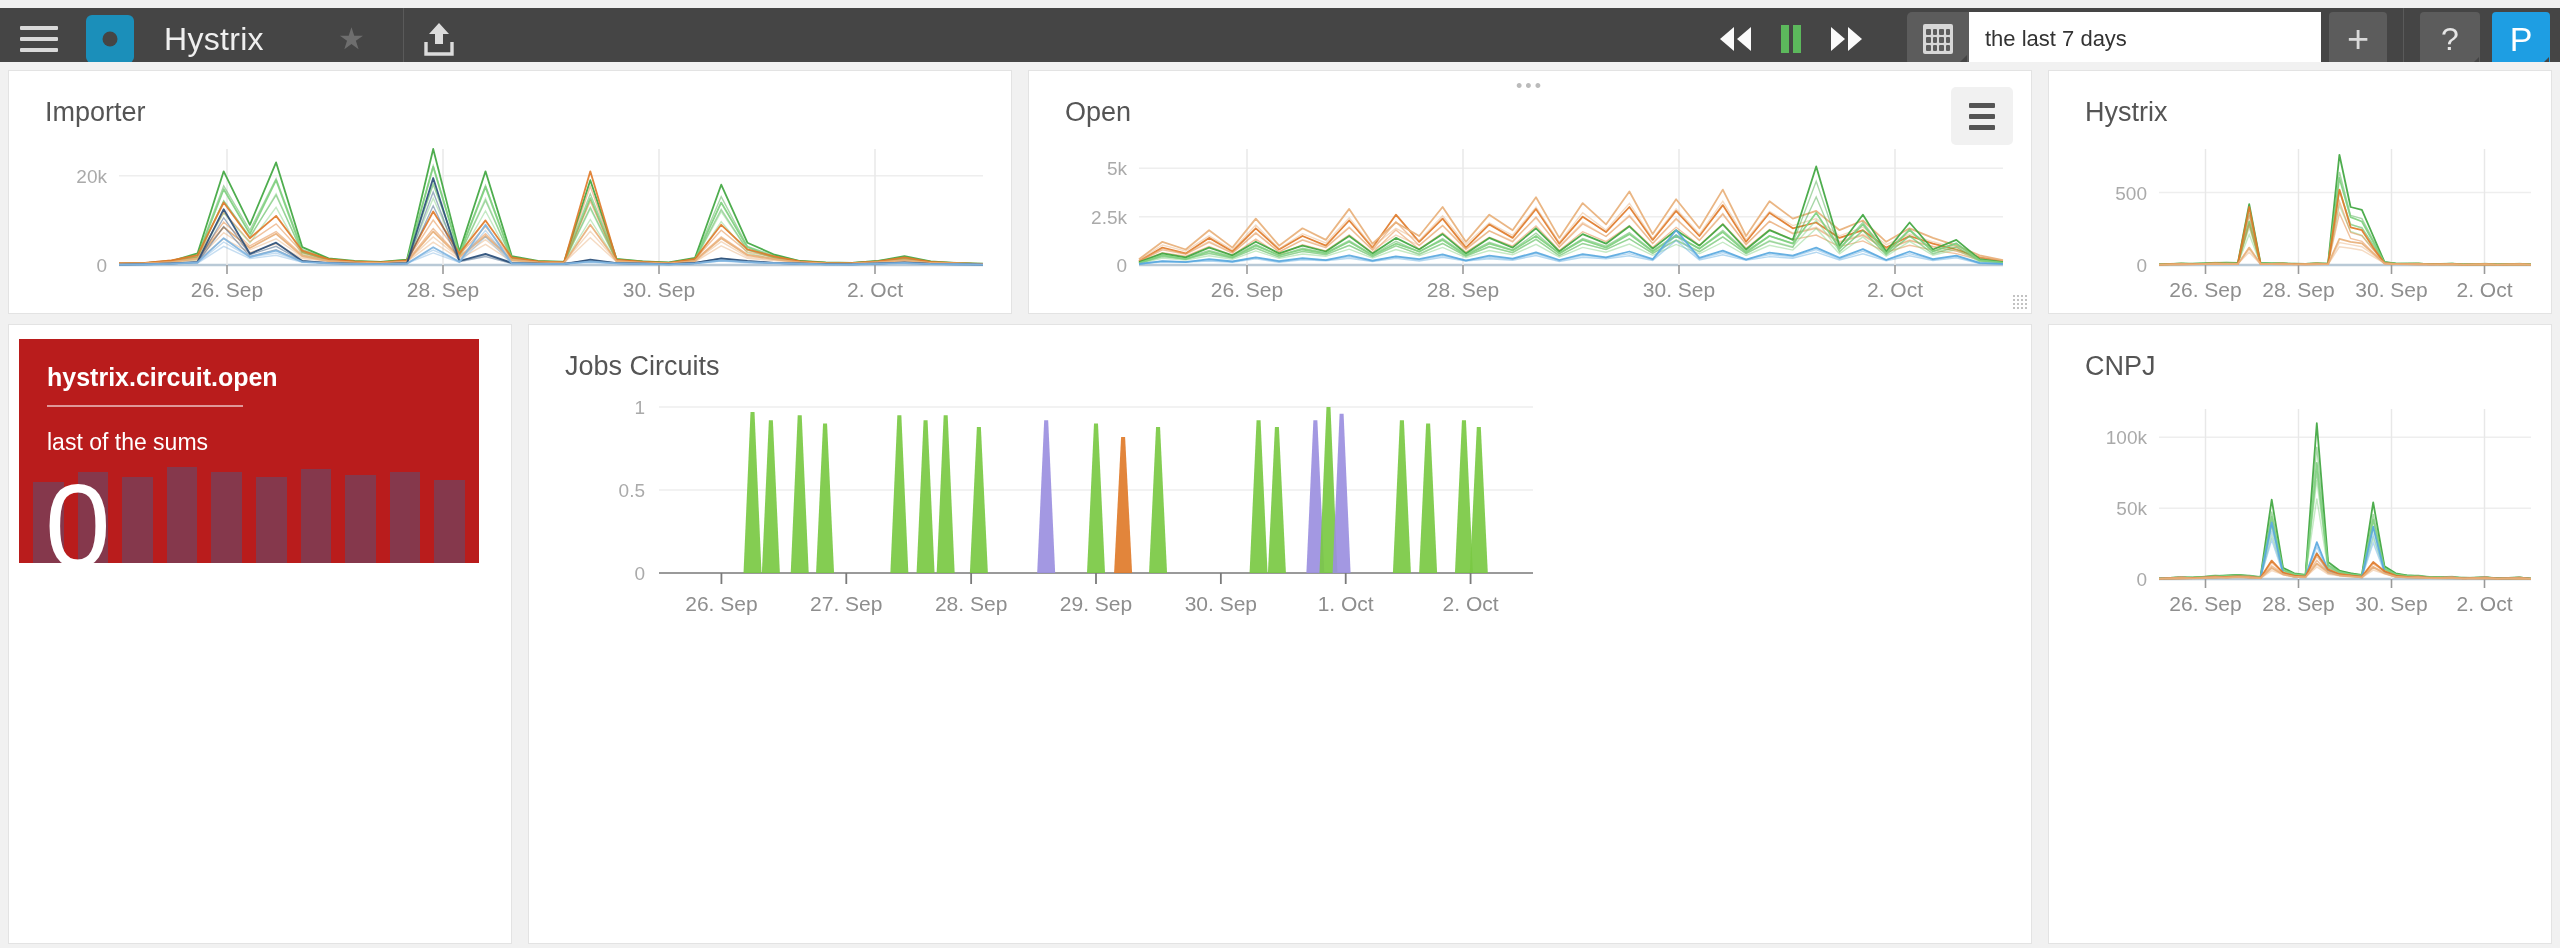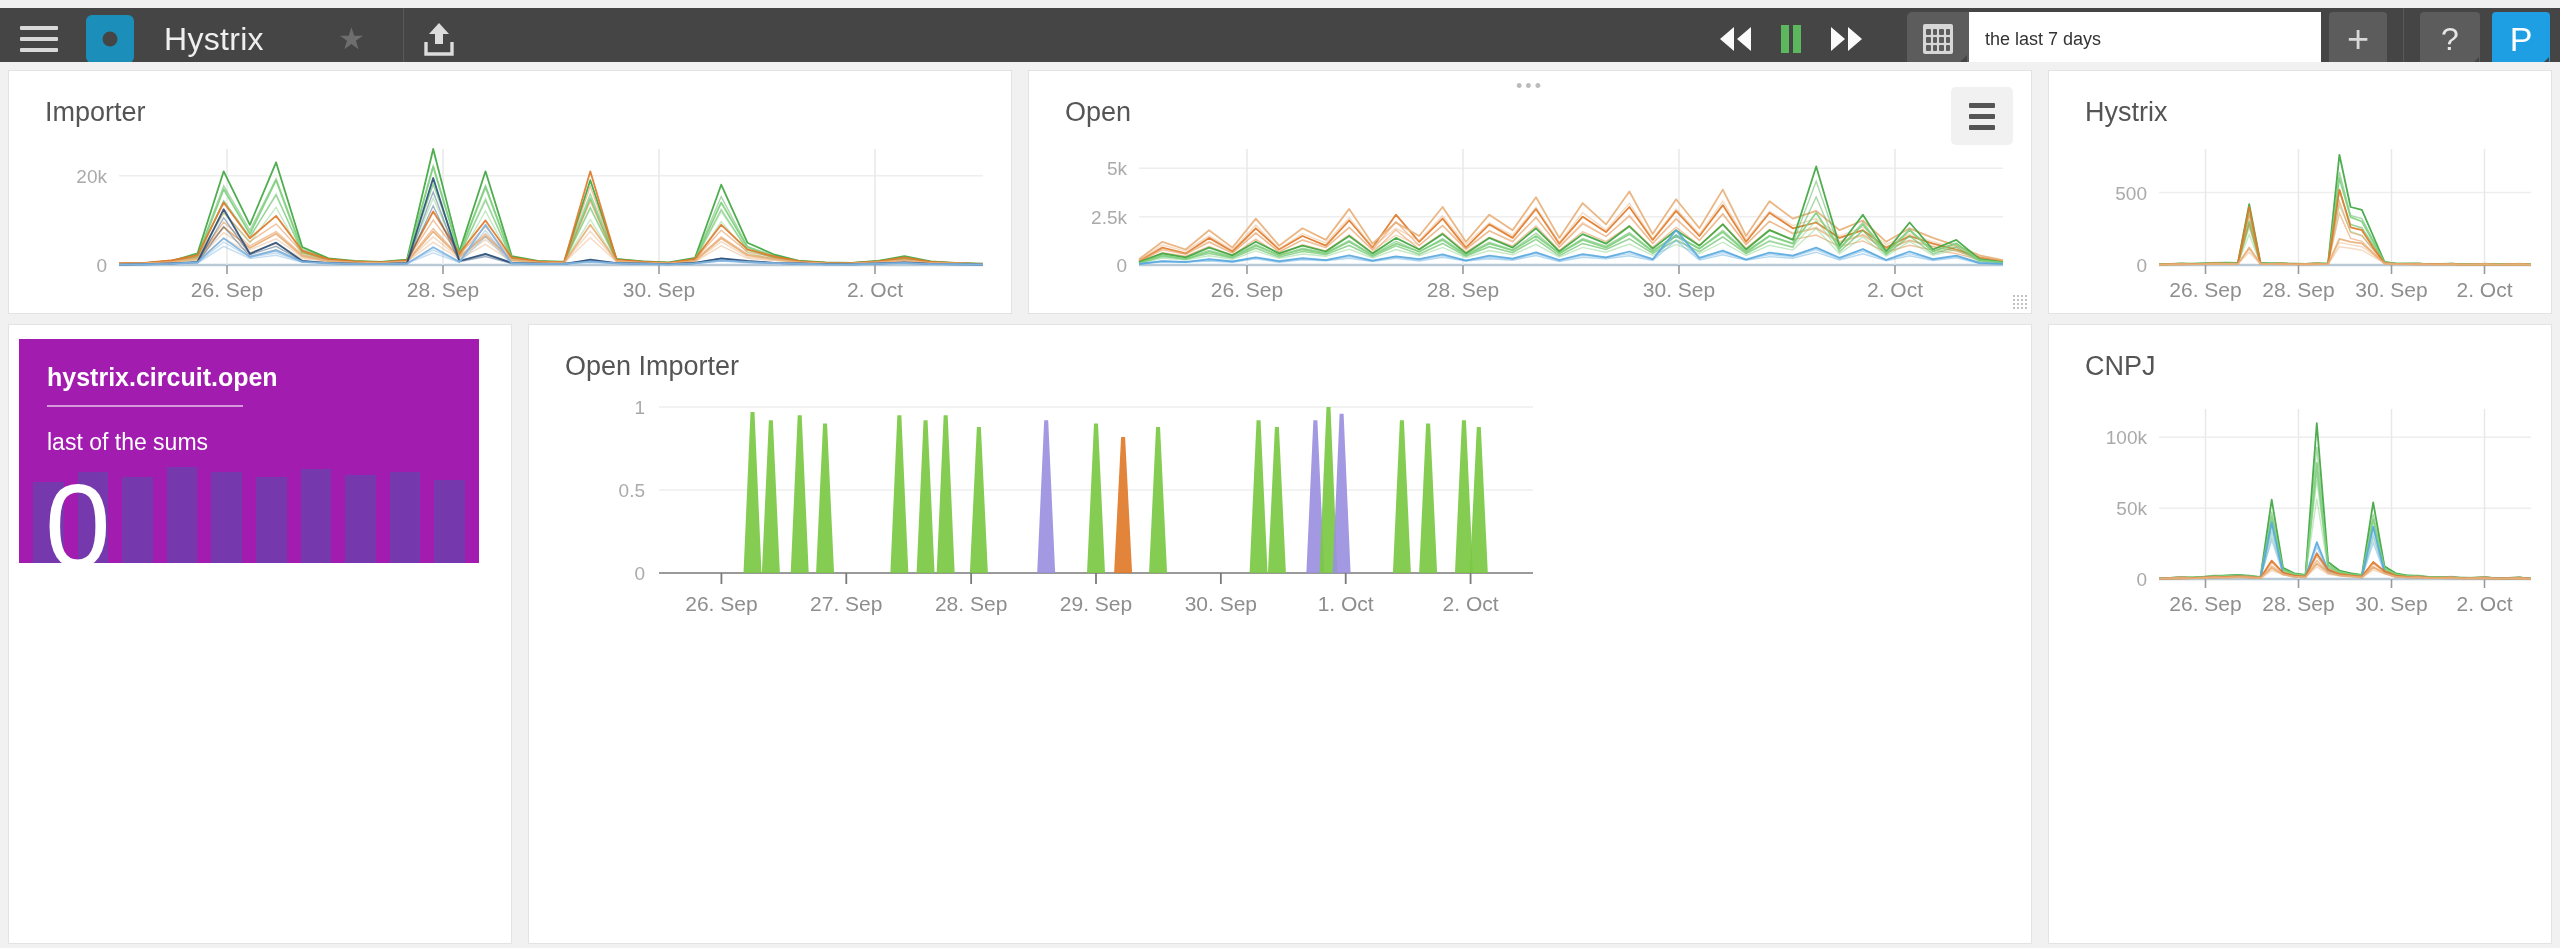--- a/index.html
+++ b/index.html
@@ -87,21 +87,21 @@
     border-radius: 2px; padding: 5px 3px 3px 3px;
     display: grid; grid-template-columns: repeat(4, 1fr);
     grid-template-rows: repeat(3, 1fr); gap: 2px;
   }
   .cal-grid i { background: #5c5c5c; display: block; border-radius: 1px; }
 
   .tb-timeinput {
     width: 352px; height: 54px;
     background: #fff; border: none;
     font-family: "Liberation Sans", sans-serif;
-    font-size: 18px; color: #333;
+    font-size: 22px; color: #333;
     padding: 0 16px; outline: none;
   }
   .tb-plus {
     width: 58px; height: 54px; margin-left: 8px;
     background: #5c5c5c; border-radius: 4px;
     display: flex; align-items: center; justify-content: center;
     color: #d9d9d9; font-size: 38px; font-weight: 300;
     line-height: 1; cursor: pointer;
   }
   .tb-divider2 {
@@ -176,21 +176,21 @@
 
   
   .chartwrap { position: absolute; }
   .chartwrap svg { display: block; }
   .axis-label { fill: #aaa; font-size: 19px; font-family: "Liberation Sans", sans-serif; }
   .axis-label-x { fill: #8e8e8e; font-size: 21px; font-family: "Liberation Sans", sans-serif; }
 
   
   .tile {
     position: absolute;
-    background: #a21caf;
+    background: #b91c1c;
     overflow: hidden;
   }
   .tile-title {
     position: absolute; left: 28px; top: 24px;
     color: #fff; font-size: 25px; font-weight: bold;
     white-space: nowrap;
   }
   .tile-rule {
     position: absolute; left: 28px; top: 66px;
     width: 196px; height: 2px; background: rgba(255,255,255,0.55);
@@ -435,21 +435,21 @@
           <i style="height: 64%;"></i>
         </div>
       <div class="tile-title">hystrix.circuit.open</div>
       <div class="tile-rule"></div>
       <div class="tile-sub">last of the sums</div>
       <div class="tile-value">0</div>
     </div>
   </div>
 
   <div class="panel" style="left:528px; top:262px; width:1504px; height:620px;">
-    <div class="panel-title">Open Importer</div>
+    <div class="panel-title">Jobs Circuits</div>
     <div class="chartwrap" style="left:0; top:62px; width:1504px; height:248px;">
       <svg width="1504" height="248" viewBox="0 0 1504 248" id="svg-opencircuits">
           <line x1="130" y1="186" x2="1004" y2="186" stroke="#9a9a9a" stroke-width="1.8"></line>
           <text x="116" y="193" text-anchor="end" class="axis-label">0</text>
           <line x1="130" y1="103" x2="1004" y2="103" stroke="#eeeeee" stroke-width="1.5"></line>
           <text x="116" y="110" text-anchor="end" class="axis-label">0.5</text>
           <line x1="130" y1="20" x2="1004" y2="20" stroke="#eeeeee" stroke-width="1.5"></line>
           <text x="116" y="27" text-anchor="end" class="axis-label">1</text>
           <line x1="192.42857142857142" y1="186" x2="192.42857142857142" y2="197" stroke="#7a7a7a" stroke-width="1.8"></line>
           <text x="192.42857142857142" y="224" text-anchor="middle" class="axis-label-x">26. Sep</text>

